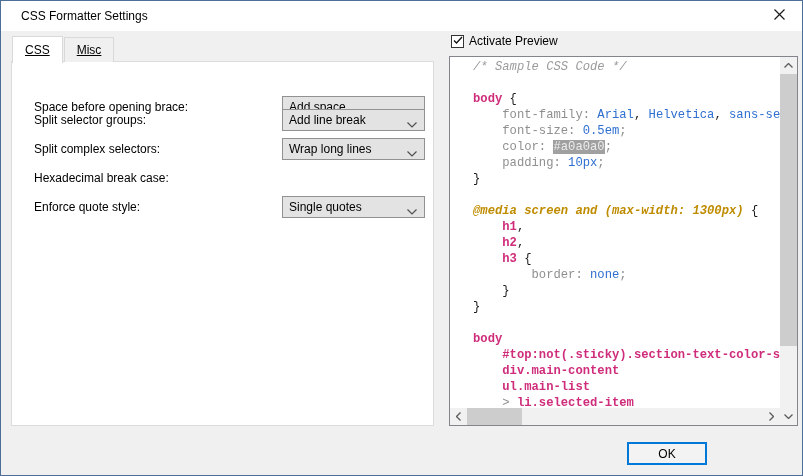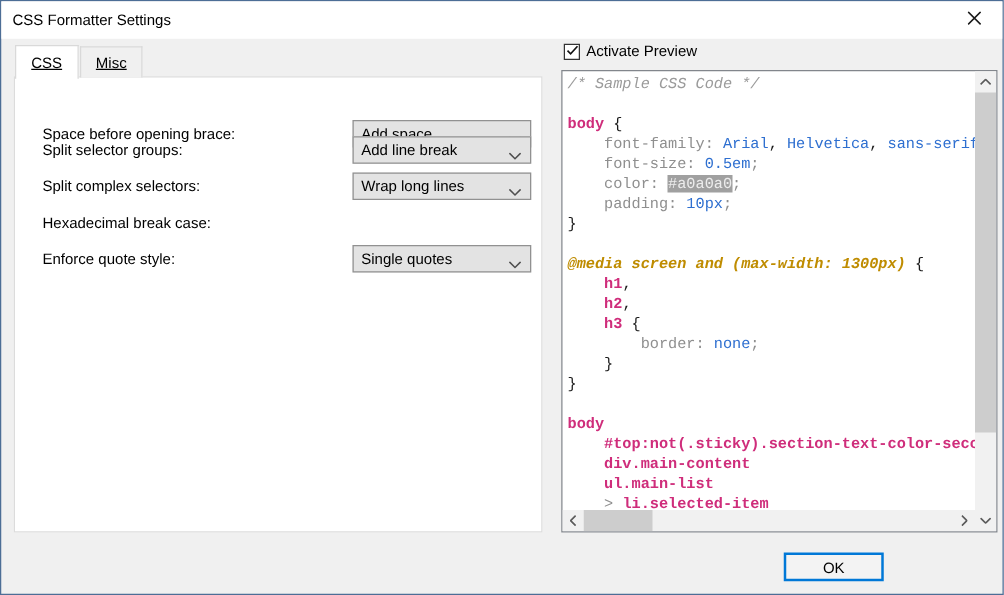--- a/index.html
+++ b/index.html
@@ -6,21 +6,21 @@
   html,body { width:803px; height:476px; font-family:"Liberation Sans", sans-serif; }
   .window {
     position:absolute; left:0; top:0; width:803px; height:476px;
     background:#f0f0f0; border:1px solid var(--window_border,#4d6e96);
     overflow:hidden;
   }
   .titlebar {
     position:absolute; left:0; top:0; width:100%; height:30px; background:#ffffff;
     display:flex; align-items:center;
   }
-  .title { font-size:12px; color:#000; padding-left:9px; }
+  .title { font-size:12px; color:#000; padding-left:20px; }
   .close-btn {
     position:absolute; right:0; top:0; width:45px; height:29px;
     background:transparent; border:none; display:flex; align-items:center; justify-content:center;
     cursor:default;
   }
   
   .tabbar { position:absolute; left:11px; top:34px; display:flex; align-items:flex-end; z-index:3;text-decoration:underline; }
   .tab {
     font-size:12px; color:#000; background:#f0f0f0;
     border:1px solid #d9d9d9; border-bottom:none;
@@ -56,21 +56,21 @@
   }
   .preview {
     position:absolute; left:448px; top:55px; width:349px; height:370px;
     background:#ffffff; border:1px solid #82868c; overflow:hidden;
   }
   .code {
     position:absolute; left:0; top:0; right:17px; bottom:17px; overflow:hidden;
     font-family:"Liberation Mono","DejaVu Sans Mono",monospace;
     font-size:12.2px; line-height:16px; padding:2px 0 0 4px; white-space:pre;
   }
-  .code .line { height:16px; white-space:pre; }
+  .code .line { height:16px; white-space:pre;margin-left:19px; }
   .tk-sel { color:var(--sel); font-weight:bold; }
   .tk-at { color:var(--at); font-style:italic; font-weight:bold; }
   .tk-val { color:var(--val); }
   .tk-prop { color:var(--prop); }
   .tk-comment { color:var(--comment); font-style:italic; }
   .tk-pun { color:var(--pun); }
   .tk-op { color:var(--op); }
   .tk-swatch { background:var(--swatch_bg); color:var(--swatch_text); }
   
   .vscroll {

